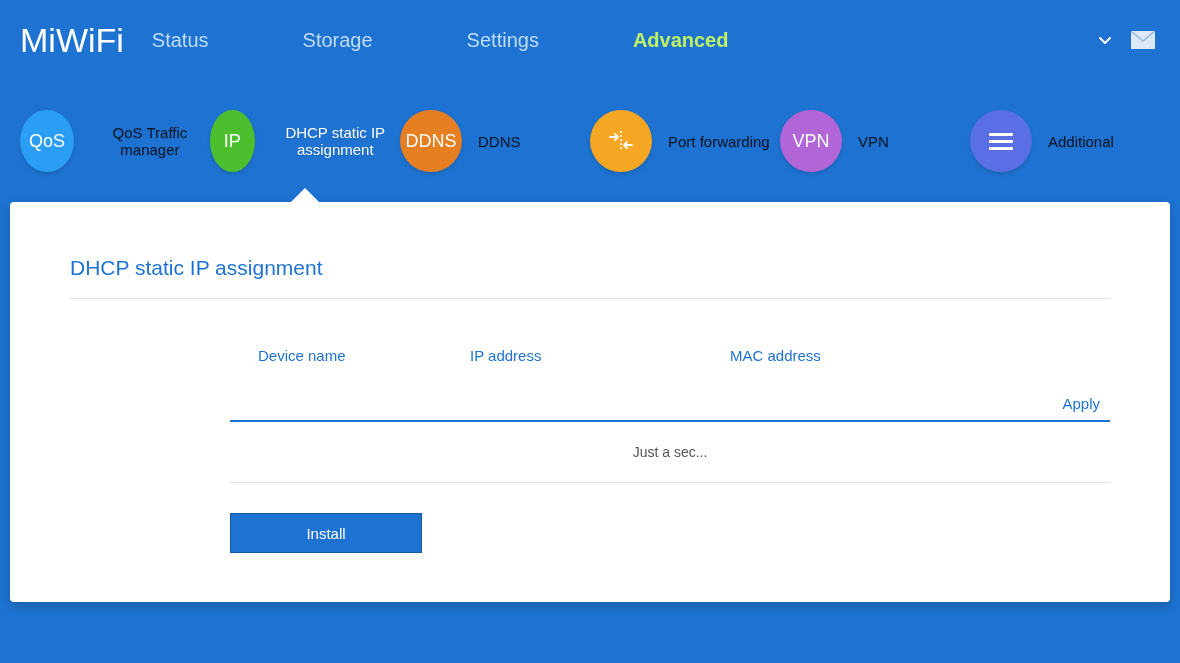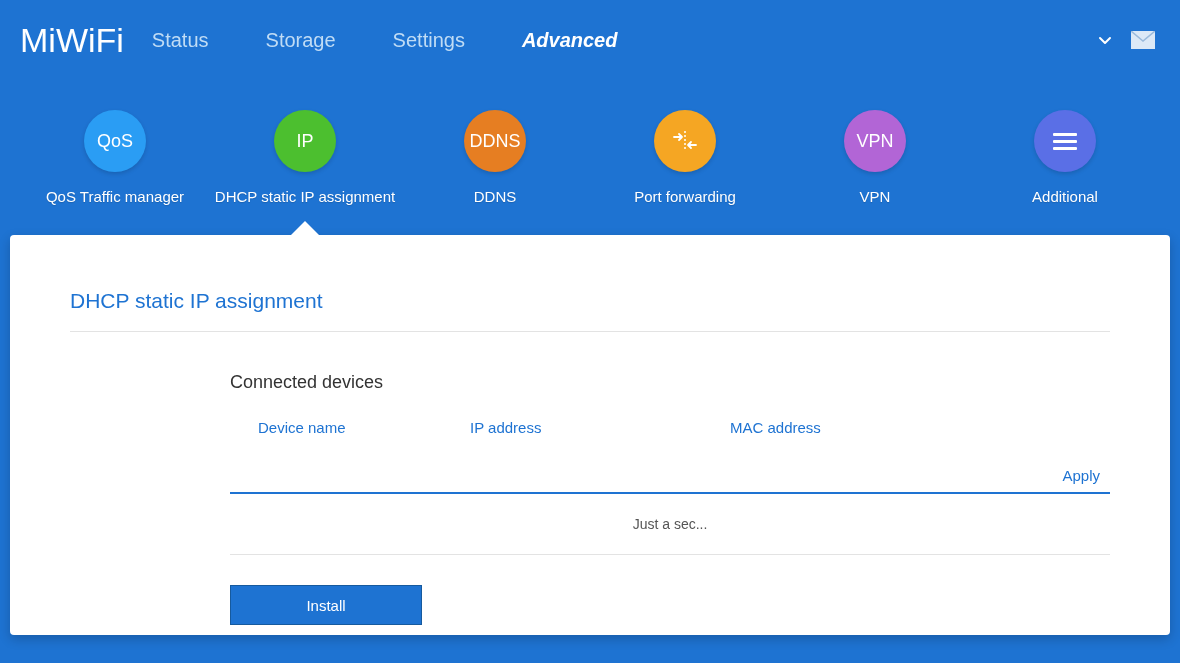--- a/index.html
+++ b/index.html
@@ -20,33 +20,32 @@
     color: #fff;
     font-size: 34px;
     font-weight: 100;
     letter-spacing: 0px;
     margin-right: 28px;
     margin-left: 0;
     user-select: none;
   }
   .main-nav {
     display: flex;
-    gap: 57px;
+    gap: 94px;
     flex: 1;
   }
   .main-nav-item {
     color: #c0dcf5;
     font-size: 20px;
     font-weight: 400;
     cursor: pointer;
   }
   .main-nav-item.active {
-    color: #ffffff;
+    color: #bef264;
     font-weight: 700;
-    font-style: italic;
   }
   .top-actions {
     display: flex;
     align-items: center;
     gap: 18px;
     margin-right: 5px;
   }
   .top-actions svg { display: block; }
   .caret {
     color: #fff;
@@ -56,21 +55,21 @@
   .mail-icon { cursor: pointer; }
 
   .subnav {
     display: flex;
     justify-content: space-between;
     padding: 30px 20px 0 20px;
     position: relative;
   }
   .subnav-item {
     display: flex;
-    flex-direction: column;
+    flex-direction: row;
     align-items: center;
     gap: 16px;
     cursor: pointer;
     flex: 1;
     position: relative;
   }
   .circle {
     width: 62px;
     height: 62px;
     border-radius: 50%;
@@ -82,21 +81,21 @@
     font-weight: 400;
     box-shadow: 0 2px 4px rgba(0,0,0,0.15);
   }
   .circle.blue   { background: #2a9df4; }
   .circle.green  { background: #4cbf2f; }
   .circle.orange { background: #e67e22; }
   .circle.yellow { background: #f5a623; }
   .circle.purple { background: #b265d6; }
   .circle.indigo { background: #5a6fe6; }
   .subnav-label {
-    color: #ffffff;
+    color: #0f172a;
     font-size: 15px;
     text-align: center;
     text-shadow: 0 1px 1px rgba(0,0,0,0.15);
   }
   .subnav-item.active .subnav-label { color: #fff; }
 
   .pointer-up {
     position: absolute;
     bottom: -30px;
     left: 50%;
@@ -239,21 +238,20 @@
     </div>
     <div class="subnav-label">Additional</div>
   </div>
 
 </div>
 
 <div class="panel">
   <div class="panel-title">DHCP static IP assignment</div>
 
   <div class="section">
-    <div class="section-title">Connected devices</div>
 
     <div class="dev-table">
       <div class="dev-header">
         <div class="col-name">Device name</div>
         <div class="col-ip">IP address</div>
         <div class="col-mac">MAC address</div>
         <div class="col-apply">Apply</div>
       </div>
       <div class="dev-body">Just a sec...</div>
     </div>

